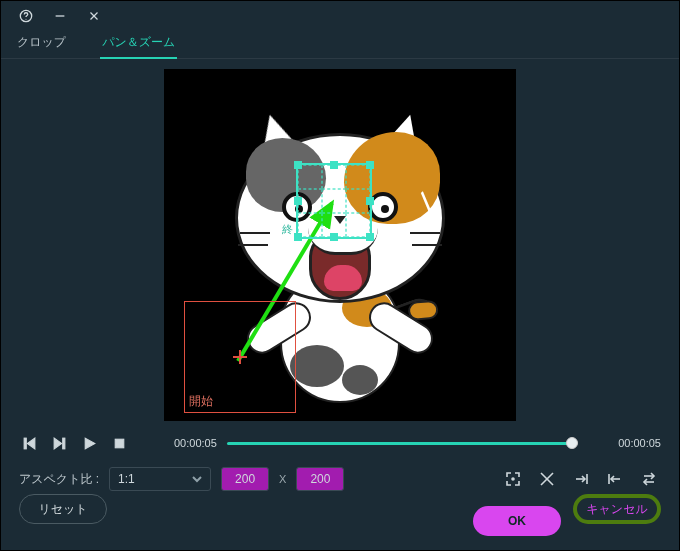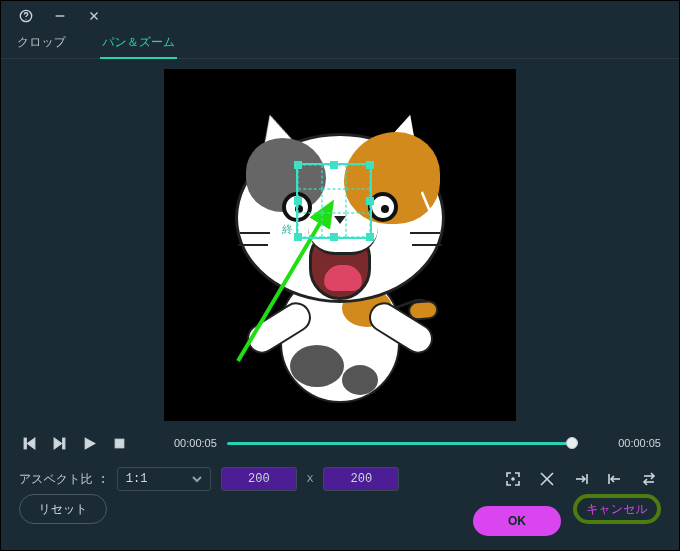--- a/index.html
+++ b/index.html
@@ -77,25 +77,25 @@
   .arrow-svg{position:absolute;inset:0;pointer-events:none;}
   
   .timeline { display:flex; align-items:center; gap:10px; padding: 10px 18px 0 18px; }
   .pbtn { width:20px; height:20px; display:flex; align-items:center; justify-content:center; color:#cfd8dc; }
   .pbtn svg{width:15px;height:15px;fill:currentColor;stroke:currentColor;}
   .time { font-size:11px; color:#cfd8dc; min-width:52px;padding-left:35px; }
   .track { flex:1; height:18px; position:relative; }
   .track .bar{position:absolute;left:0;right:0;top:8px;height:3px;background:#26d3b4;border-radius:2px;}
   .track .knob{position:absolute;right:-5px;top:3px;width:12px;height:12px;border-radius:50%;background:#e8eef0;border:1px solid #ccc;}
   
-  .ctrls { display:flex; align-items:center; gap:10px; padding: 14px 18px 0 18px; font-family: Liberation Mono, monospace; }
+  .ctrls { display:flex; align-items:center; gap:10px; padding: 14px 18px 0 18px; }
   .lbl-text{font-size:12px;color:#bfc9ce;}
-  .select{ width:94px; height:24px; background:#1b2b35; border:1px solid #3a4a54; border-radius:3px; display:flex; align-items:center; padding:0 8px; justify-content:space-between; color:#cfd8dc; font-size:12px;}
+  .select{ width:102px; height:24px; background:#1b2b35; border:1px solid #3a4a54; border-radius:3px; display:flex; align-items:center; padding:0 8px; justify-content:space-between; color:#cfd8dc; font-size:12px;}
   .select svg{width:10px;height:10px;stroke:#8fa0a8;fill:none;stroke-width:2;}
-  .numbox{ width:76px; height:24px; background:#4c1d95; border:1px solid #3a4a54; border-radius:3px; display:flex;align-items:center;justify-content:center;color:#cfd8dc;font-size:12px;}
+  .numbox{ width:48px; height:24px; background:#a21caf; border:1px solid #3a4a54; border-radius:3px; display:flex;align-items:center;justify-content:center;color:#cfd8dc;font-size:12px;}
   .xsep{color:#9aa7ad;font-size:11px;}
   .spacer{flex:1;}
   .ibtn{width:24px;height:22px;display:flex;align-items:center;justify-content:center;color:#cfd8dc;}
   .ibtn svg{width:18px;height:18px;stroke:currentColor;fill:none;stroke-width:1.6;}
   
   .footer{ position:absolute; left:0; right:0; bottom:14px; display:flex; align-items:center; padding:0 18px; }
   .btn{ height:30px; border-radius:16px; display:flex; align-items:center; justify-content:center; font-size:12px; }
   .btn.reset{ width:88px; border:1px solid #4a5a62; color:#d2dadd; }
   .btn.ok{ width:88px; background:#d946ef; color:#0e2a24; font-weight:600; margin-left:auto;margin-top:24px; }
   .btn.cancel{ width:88px; border:4px solid #4d7c0f; color:#d946ef; margin-left:12px; }
@@ -167,20 +167,24 @@
 
     <svg class="arrow-svg" viewBox="0 0 352 352">
       <defs>
           <marker id="ah" markerWidth="8" markerHeight="8" refX="6" refY="3" orient="auto">
             <path d="M0,0 L7,3 L0,6 Z" fill="#1fdf12"></path>
           </marker>
         </defs>
       <line x1="74" y1="292" x2="168" y2="134" stroke="#1fdf12" stroke-width="4" marker-end="url(#ah)"></line>
     </svg>
 
+    <div class="rect start">
+      <div class="cross"></div>
+      <div class="lbl">開始</div>
+    </div>
 
     <div class="rect end">
       <div class="grid">
           <div></div>
           <div></div>
           <div></div>
           <div></div>
           <div></div>
           <div></div>
           <div></div>

